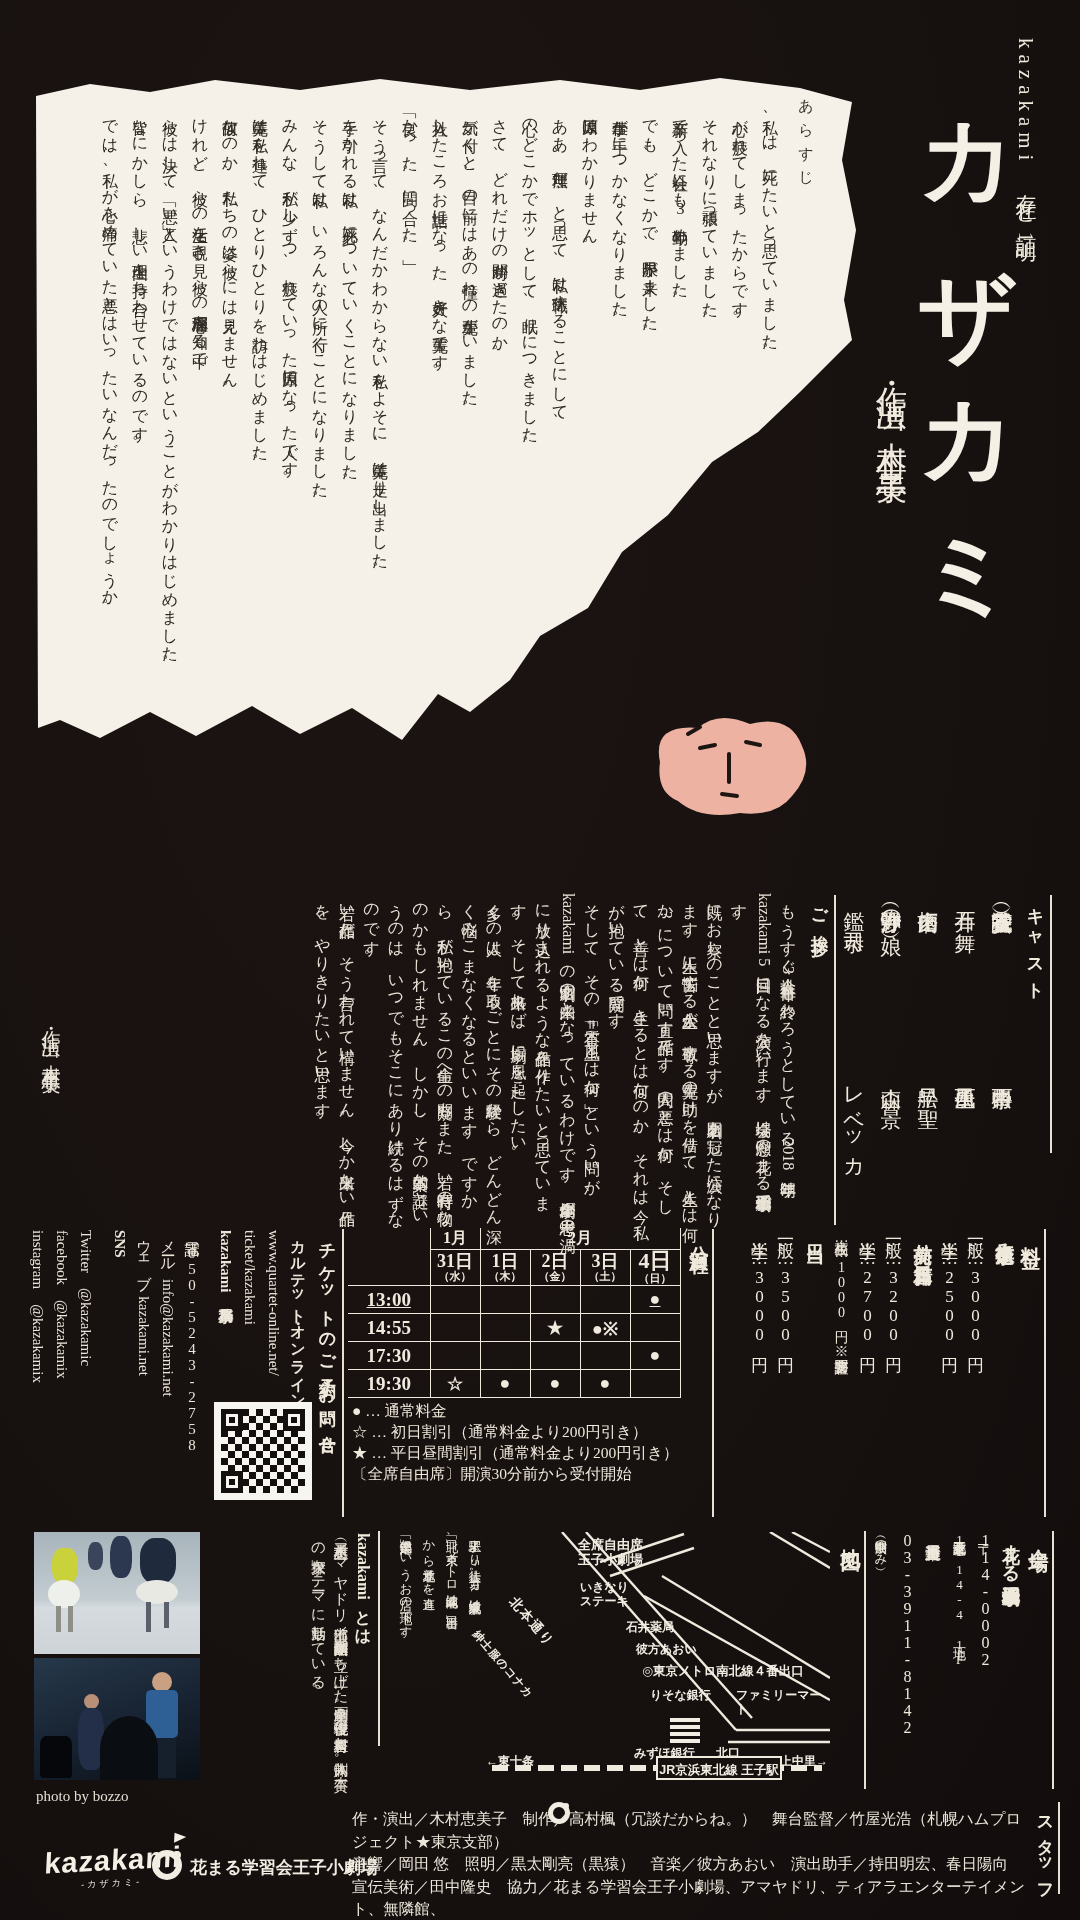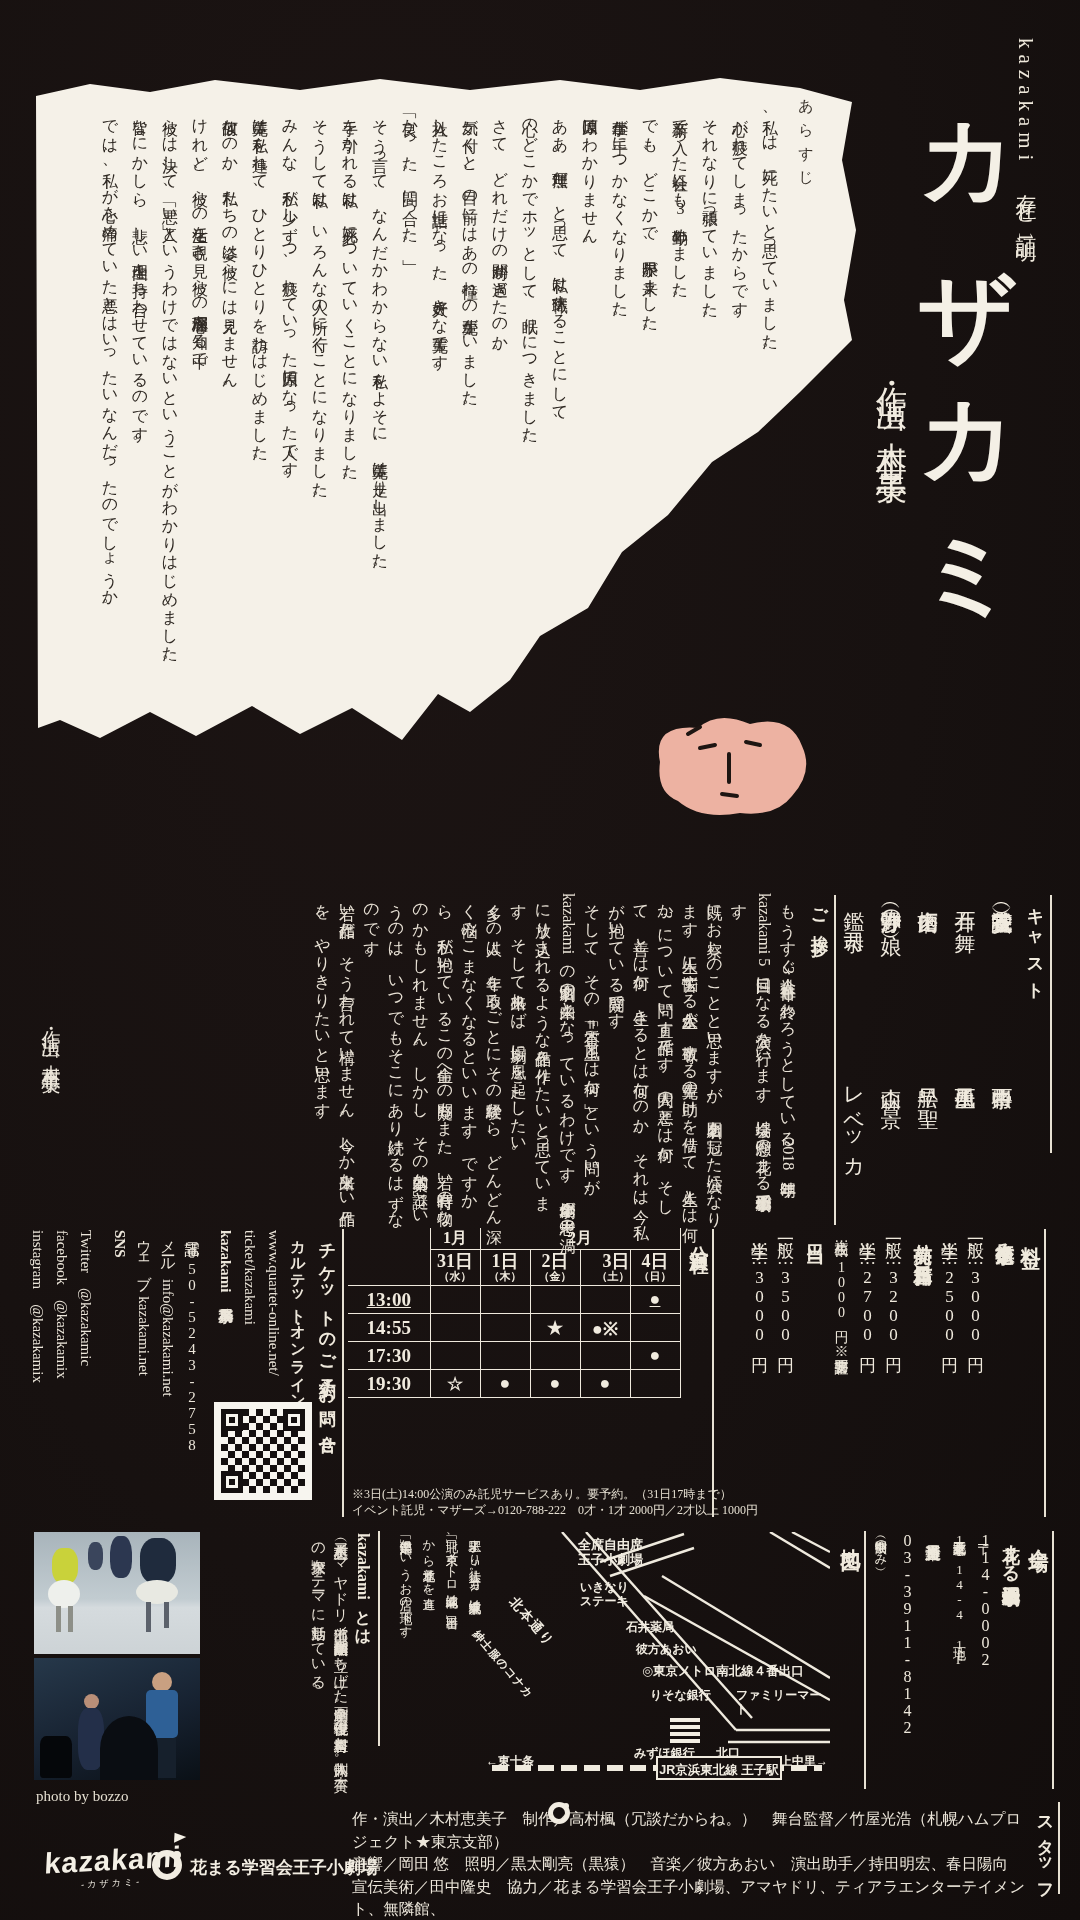--- a/index.html
+++ b/index.html
@@ -140,26 +140,26 @@
             <span style="font-size:11px;display:block;line-height:1.2;">（水）</span>
           </td>
       <td style="border:1.5px solid #efe9dd;">
             <span style="font-size:18px;display:block;line-height:1;">1日</span>
             <span style="font-size:11px;display:block;line-height:1.2;">（木）</span>
           </td>
       <td style="border:1.5px solid #efe9dd;">
             <span style="font-size:18px;display:block;line-height:1;">2日</span>
             <span style="font-size:11px;display:block;line-height:1.2;">（金）</span>
           </td>
-      <td style="border:1.5px solid #efe9dd;text-align:right;">
+      <td style="border:1.5px solid #efe9dd;">
             <span style="font-size:18px;display:block;line-height:1;">3日</span>
             <span style="font-size:11px;display:block;line-height:1.2;">（土）</span>
           </td>
       <td style="border:1.5px solid #efe9dd;">
-            <span style="font-size:18px;display:block;line-height:1;">4日</span>
+            <span style="font-size:22px;display:block;line-height:1;">4日</span>
             <span style="font-size:11px;display:block;line-height:1.2;">（日）</span>
           </td>
     </tr>
     <tr style="height:28px;text-decoration:underline;">
       <th style="border:1.5px solid #efe9dd;border-left:none;font-size:19px;">13:00</th>
       <td style="border:1.5px solid #efe9dd;font-size:18px;"></td>
       <td style="border:1.5px solid #efe9dd;font-size:18px;"></td>
       <td style="border:1.5px solid #efe9dd;font-size:18px;"></td>
       <td style="border:1.5px solid #efe9dd;font-size:18px;"></td>
       <td style="border:1.5px solid #efe9dd;font-size:18px;">●</td>
@@ -184,22 +184,26 @@
       <th style="border:1.5px solid #efe9dd;border-left:none;font-size:19px;">19:30</th>
       <td style="border:1.5px solid #efe9dd;font-size:18px;">☆</td>
       <td style="border:1.5px solid #efe9dd;font-size:18px;">●</td>
       <td style="border:1.5px solid #efe9dd;font-size:18px;">●</td>
       <td style="border:1.5px solid #efe9dd;font-size:18px;">●</td>
       <td style="border:1.5px solid #efe9dd;font-size:18px;"></td>
     </tr>
   </tbody>
     </table>
 
-  <div class="abs pre" style="left:352px;top:1486px;font-size:12px;line-height:16px;color:#e6e0d2;">※3日(土)14:00公演のみ託児サービスあり。要予約。（31日17時まで）
-イベント託児・マザーズ→0120-788-222　0才・1才 2000円／2才以上 1000円</div>
+  <div class="abs" style="left:352px;top:1400px;">
+    <div class="legendline">● … 通常料金</div>
+    <div class="legendline">☆ … 初日割引（通常料金より200円引き）</div>
+    <div class="legendline">★ … 平日昼間割引（通常料金より200円引き）</div>
+    <div class="legendline">〔全席自由席〕開演30分前から受付開始</div>
+  </div>
 
   <div class="rule" style="left:342px;top:1229px;height:288px;"></div>
   <div class="sechead" style="left:316px;top:1231px;font-size:17px;letter-spacing:3px;">チケットのご予約・お問い合せ</div>
   <div class="abs v colblock" style="left:18px;top:1230px;width:292px;height:294px;font-size:15px;color:#ece6da;">
     <div style="line-height:24px;font-weight:bold;">カルテット・オンライン</div>
     <div style="line-height:24px;">www.quartet-online.net/</div>
     <div style="line-height:24px;">ticket/kazakami</div>
     <div style="line-height:24px;margin-left:10px;font-weight:bold;">kazakami 事務局</div>
     <div class="up" style="line-height:24px;">電話　050-5243-2758</div>
     <div style="line-height:24px;">メール　info@kazakami.net</div>

